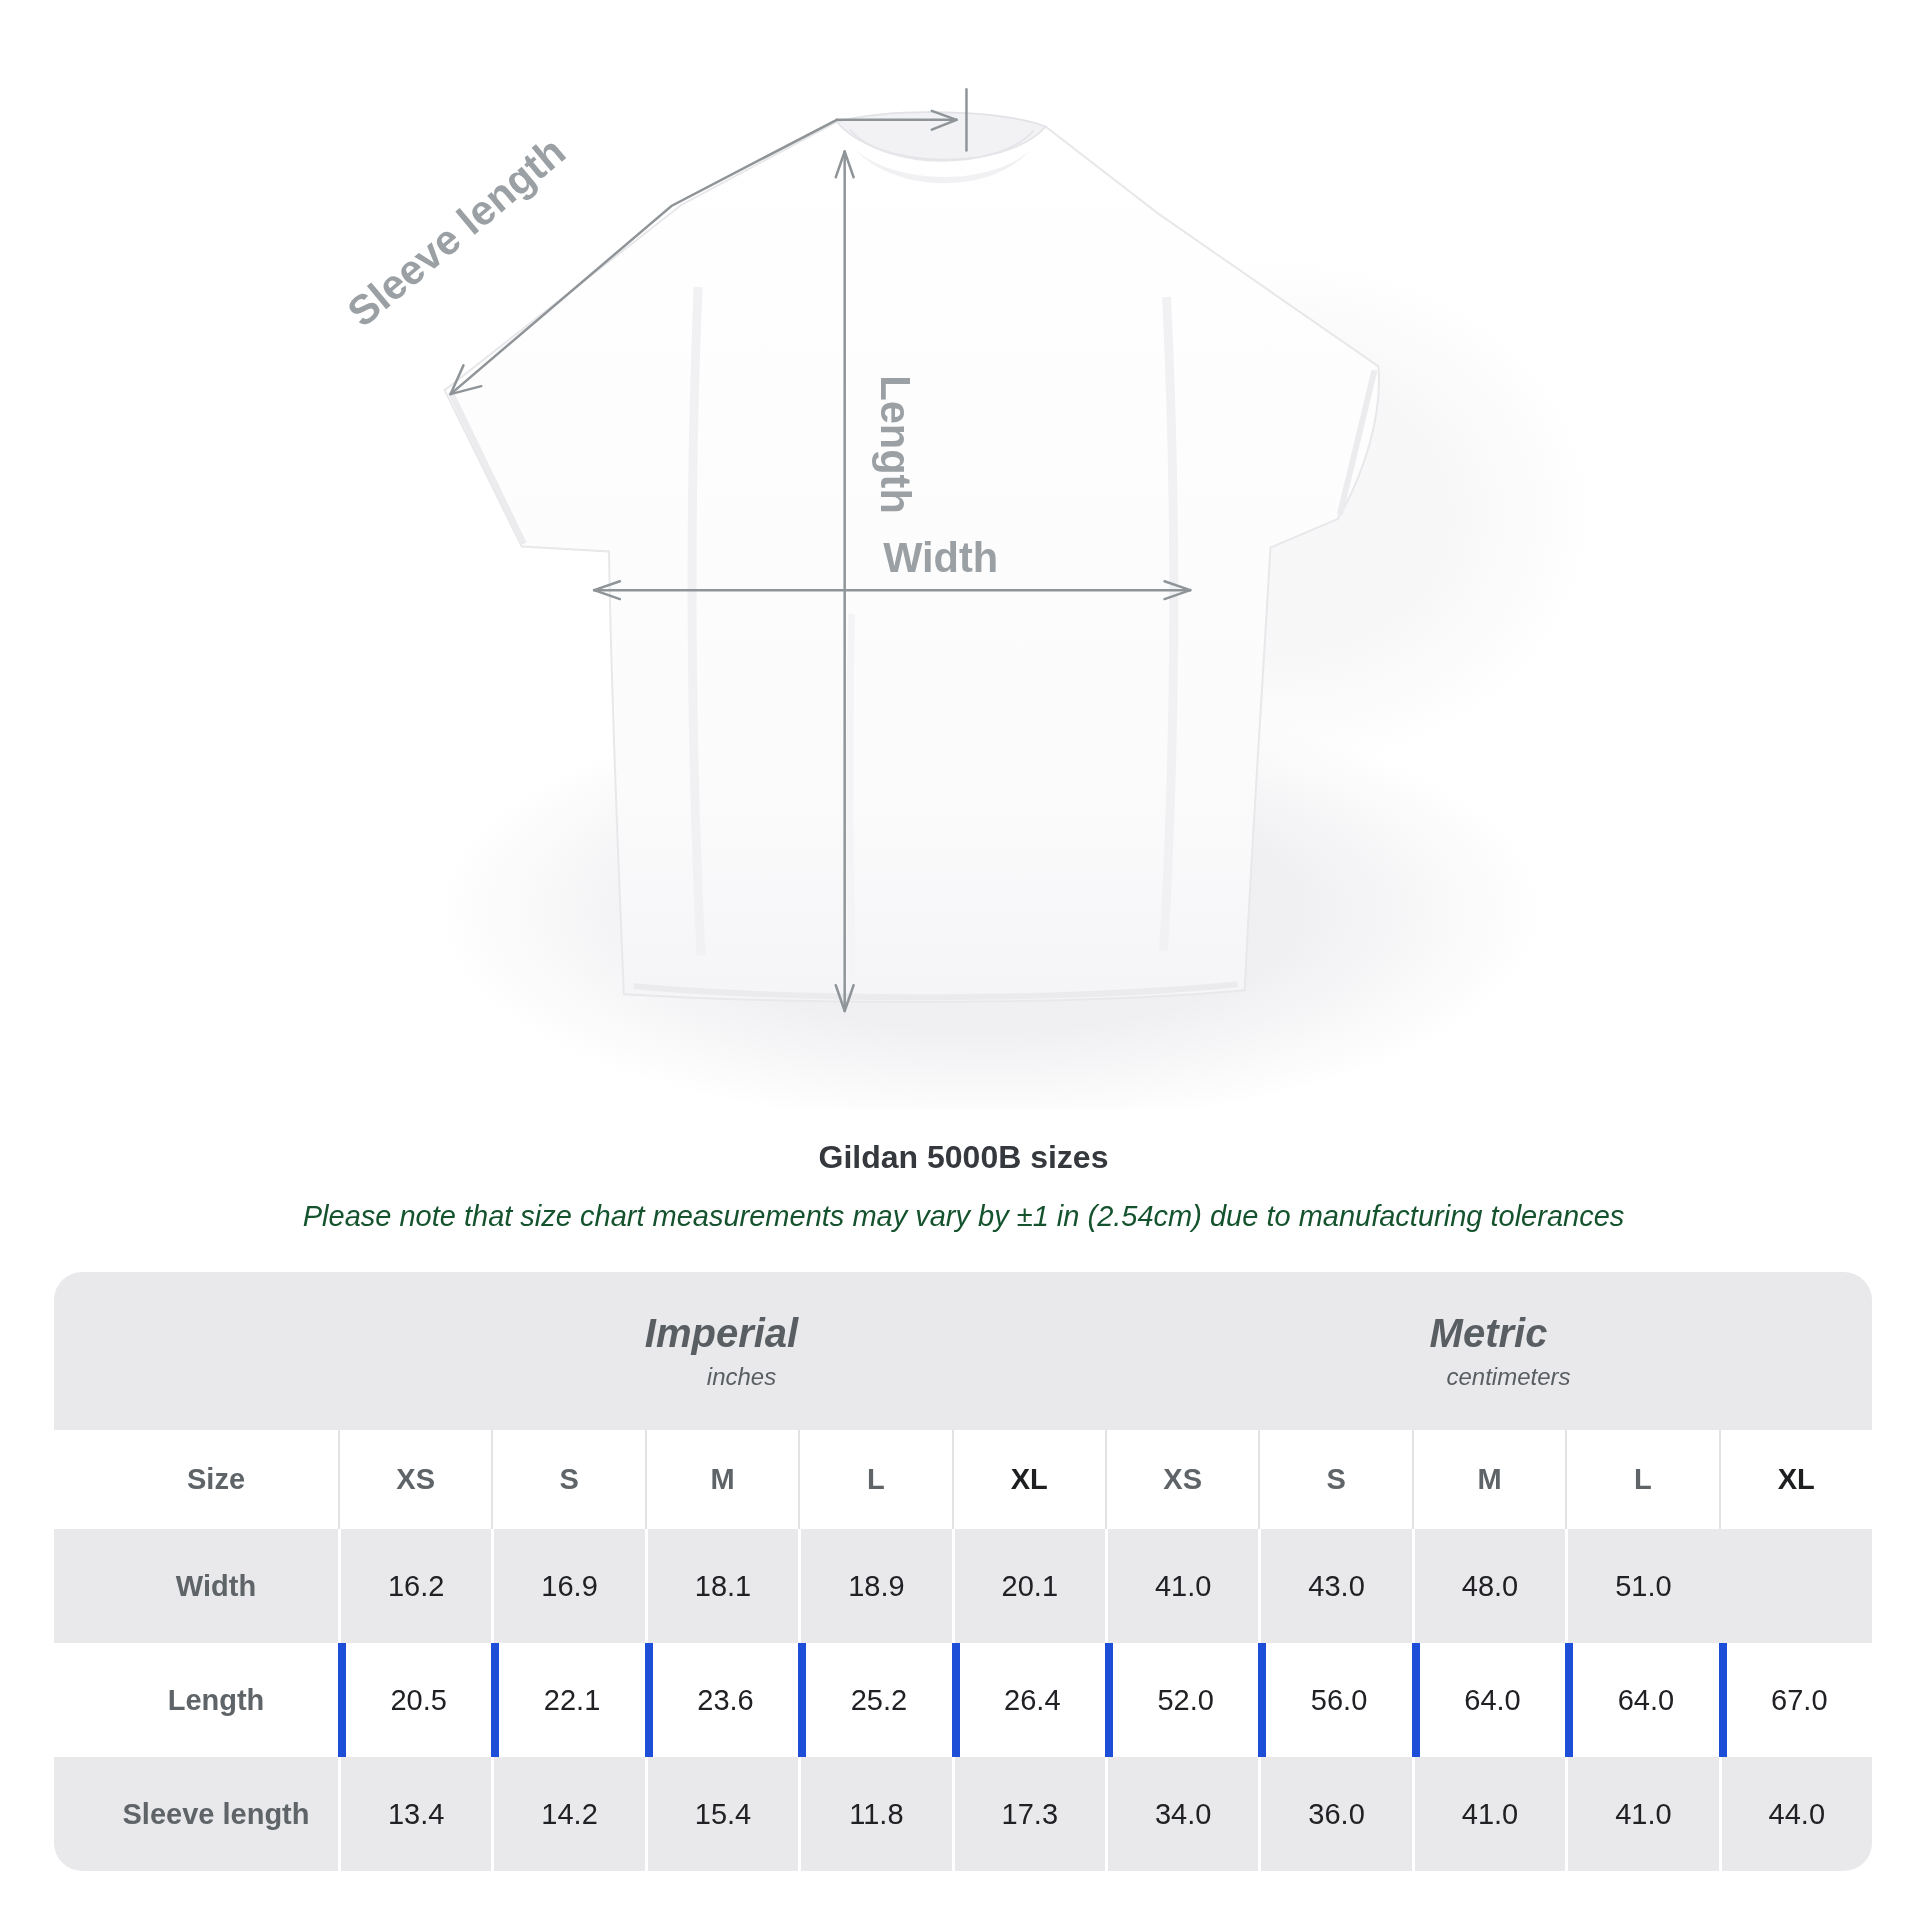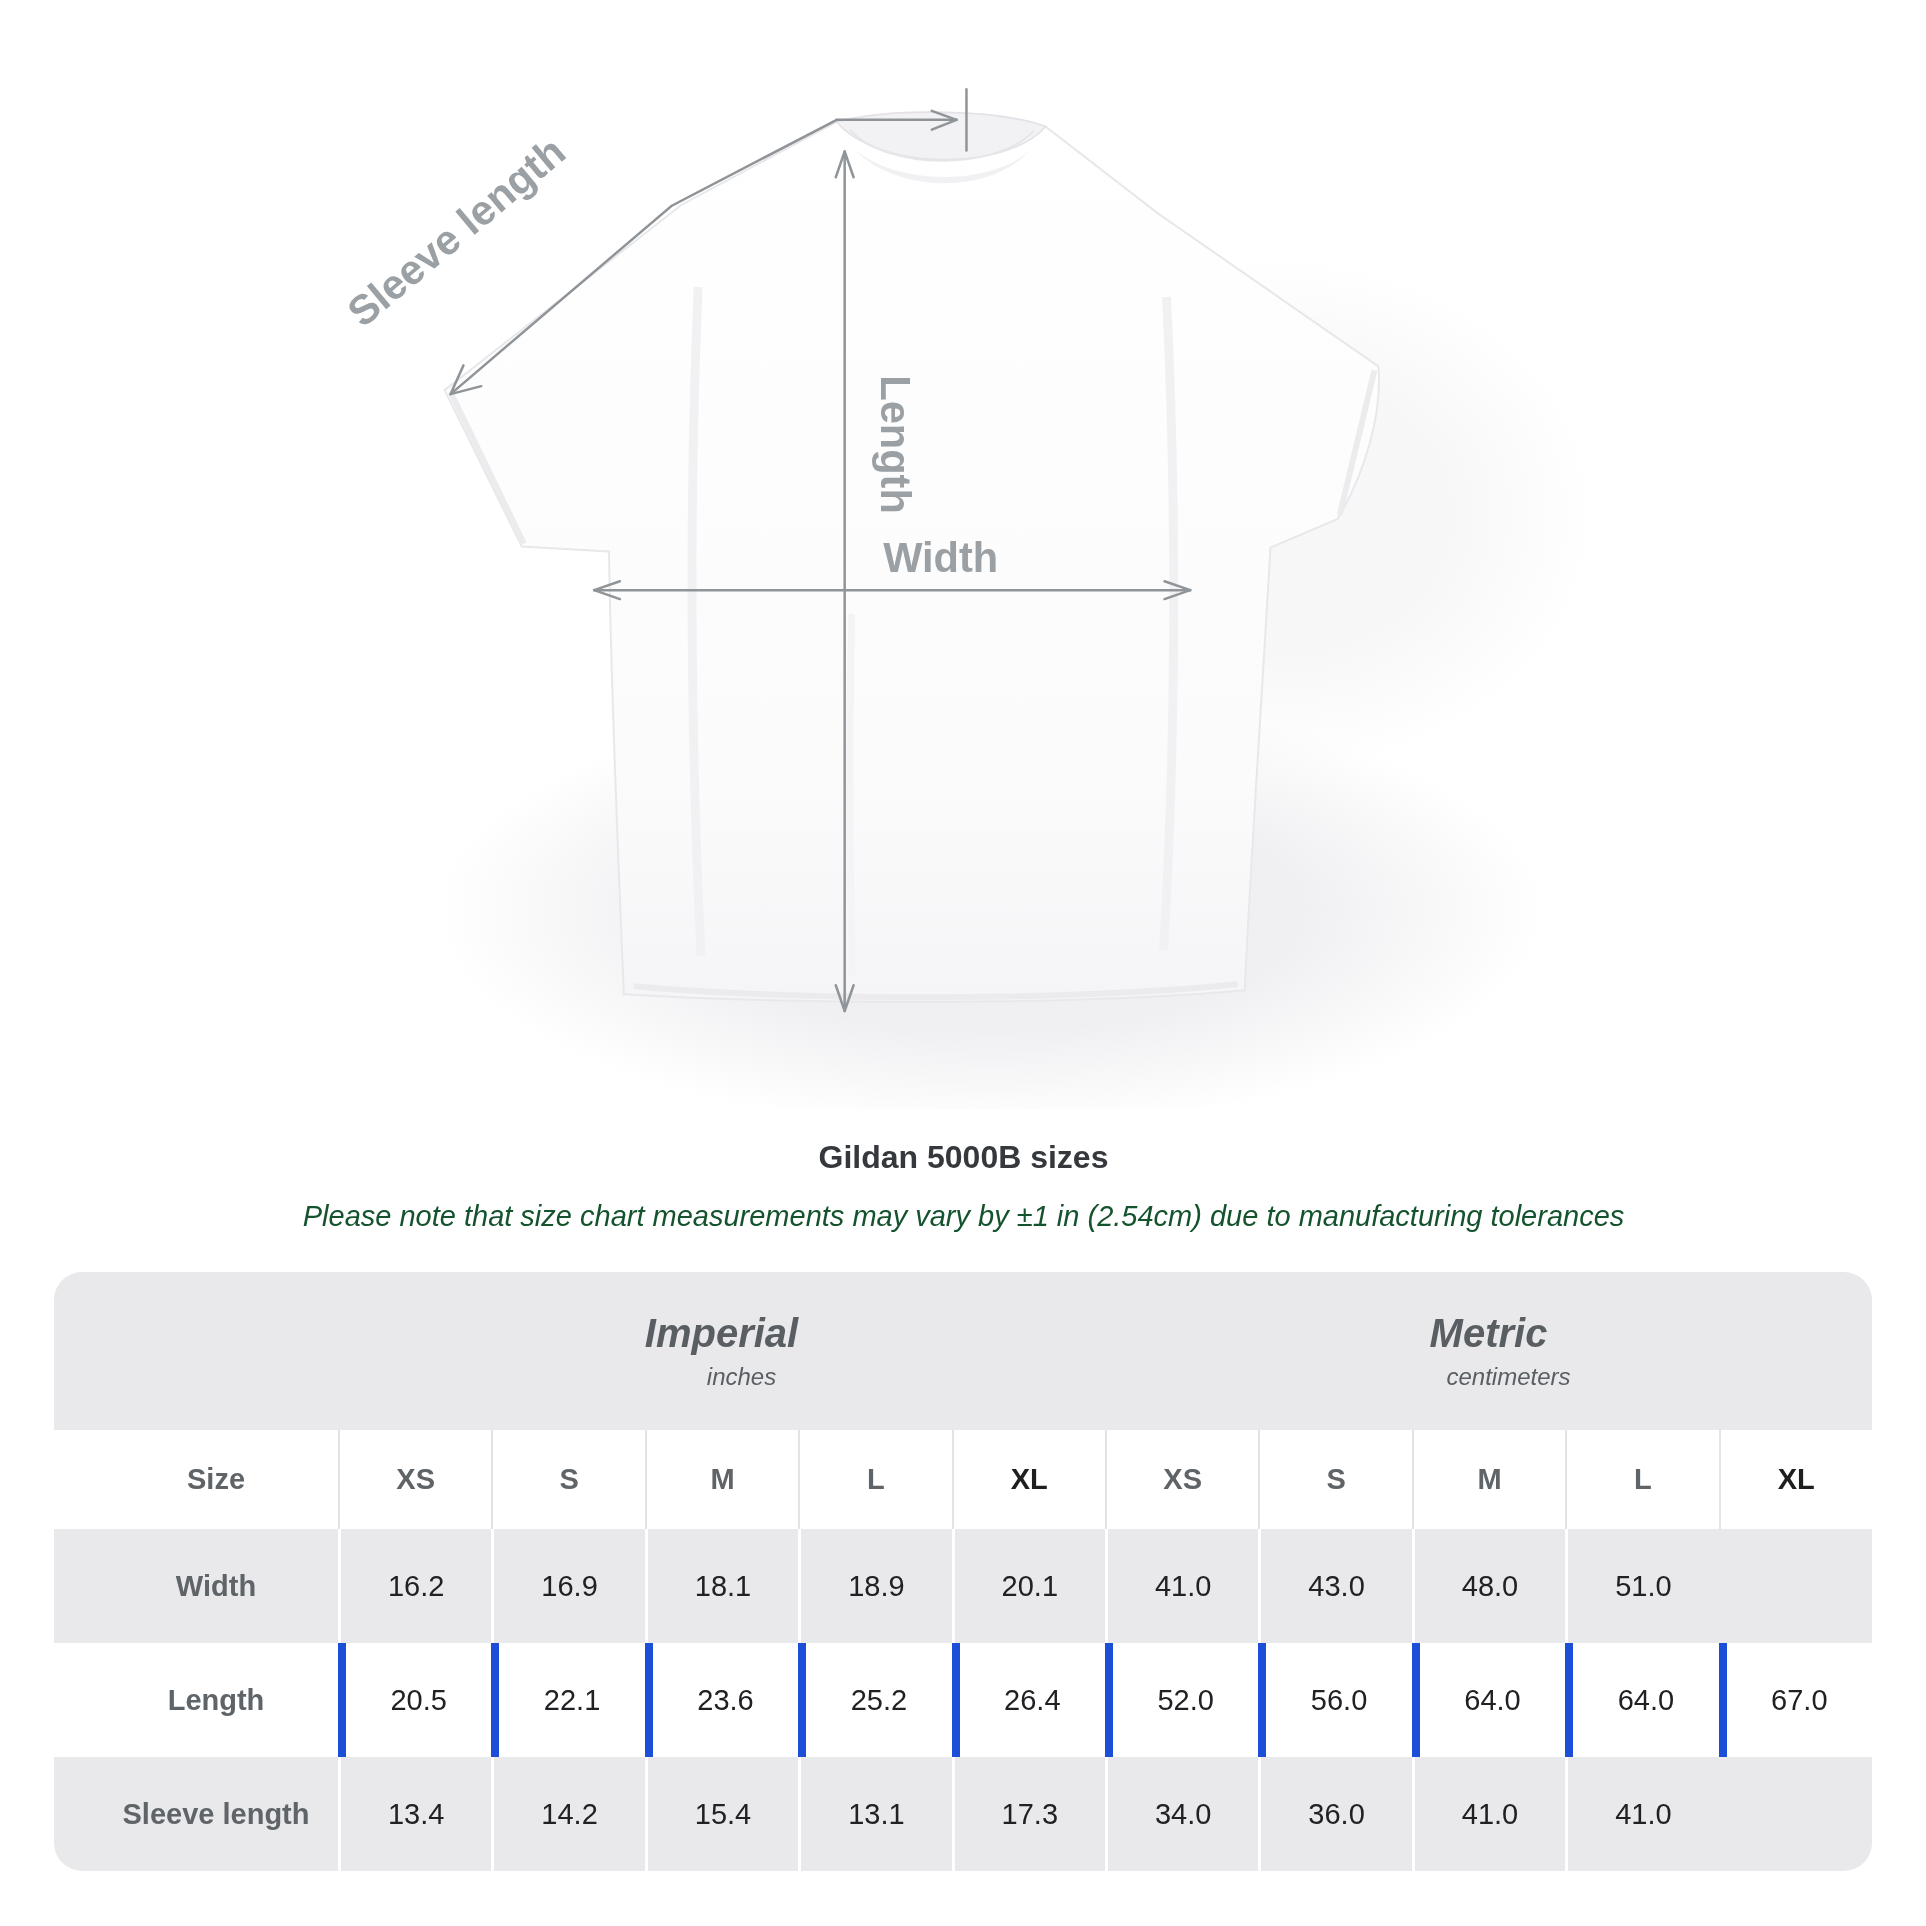--- a/index.html
+++ b/index.html
@@ -179,23 +179,24 @@
       <div class="cell">64.0</div>
       <div class="cell">64.0</div>
       <div class="cell">67.0</div>
     </div>
 
     <div class="trow drow gray last">
       <div class="cell label-cell">Sleeve length</div>
       <div class="cell">13.4</div>
       <div class="cell">14.2</div>
       <div class="cell">15.4</div>
-      <div class="cell">13.1</div>
+      <div class="cell">11.8</div>
       <div class="cell">17.3</div>
       <div class="cell">34.0</div>
       <div class="cell">36.0</div>
       <div class="cell">41.0</div>
       <div class="cell">41.0</div>
+      <div class="cell">44.0</div>
     </div>
 
   </div>
 </div>
 
 
 </body></html>

